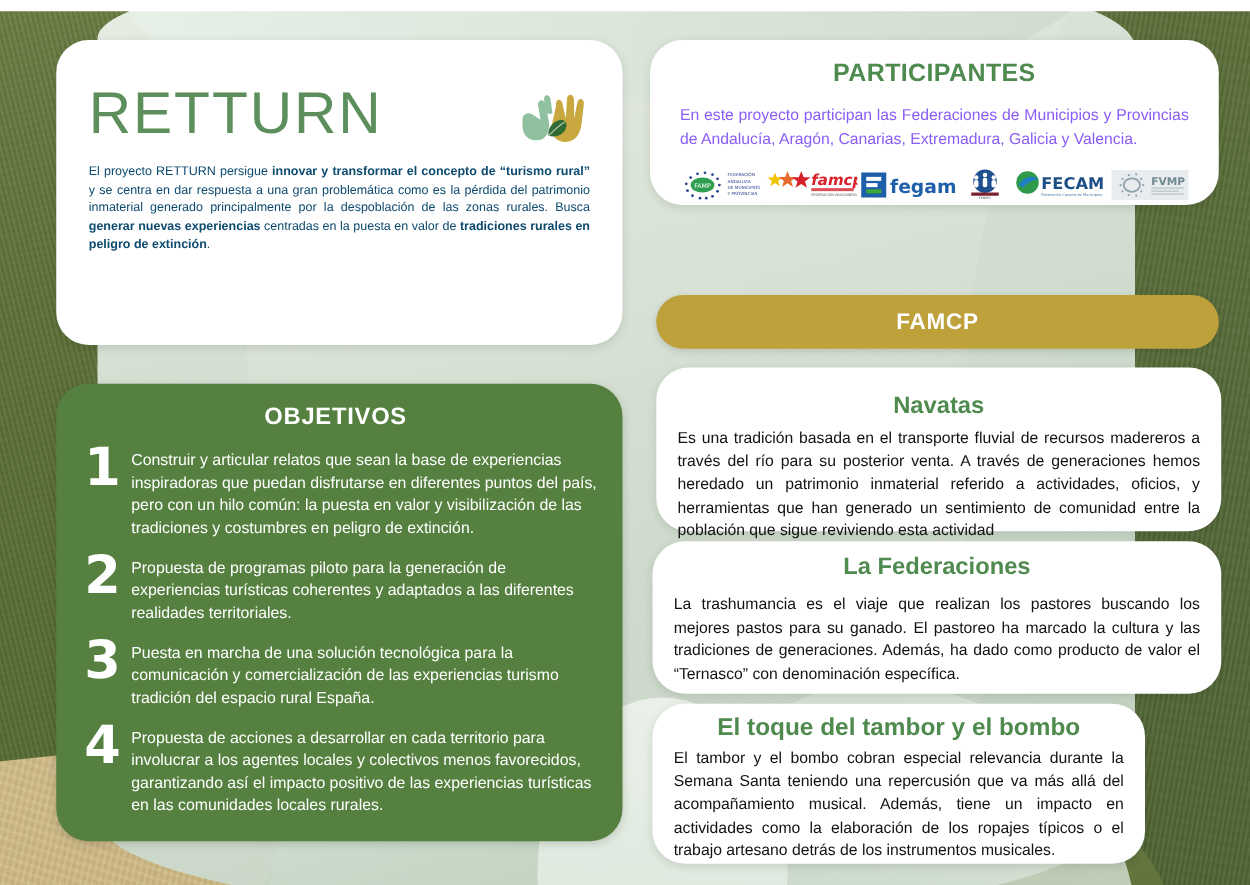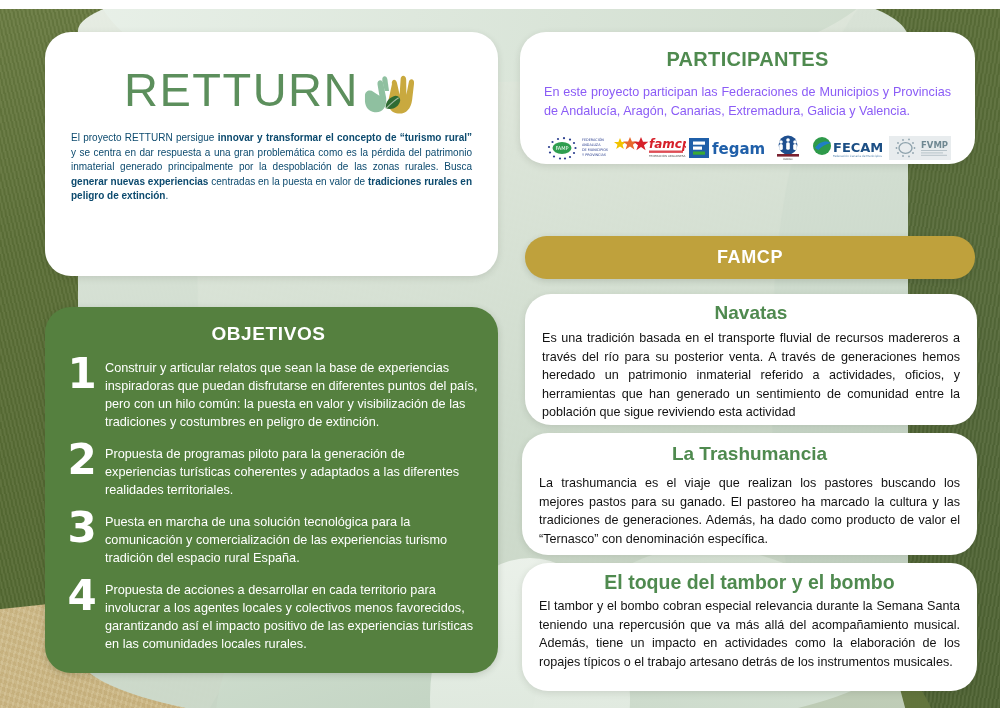--- a/index.html
+++ b/index.html
@@ -80,21 +80,21 @@
   
   #page{position:relative;z-index:2;width:1000px;height:708px;}
   .card{
     position:absolute;background:#ffffff;border-radius:26px;
     box-shadow:0 2px 7px rgba(40,50,30,.13);
     box-sizing:border-box;
   }
 
   
   #intro-card{left:45px;top:32px;width:453px;height:244px;padding:20px 26px 0;}
-  .logo-wrap{display:flex;align-items:center;justify-content:center;margin:10px 0 14px;}
+  .logo-wrap{display:flex;align-items:center;justify-content:space-between;margin:10px 0 14px;}
   .logo-text{
     font-size:47px;letter-spacing:1.5px;color:#5c8f5c;font-weight:400;
     font-family:"Liberation Sans","DejaVu Sans",sans-serif;line-height:1;
   }
   .logo-mark{width:58px;height:52px;margin-left:2px;margin-top:3px;}
   .intro-text{
     font-size:10px;line-height:1.46;color:#0c4a6e;text-align:justify;
     text-justify:inter-word;margin:0;
   }
   .intro-text b{font-weight:bold;}
@@ -137,25 +137,25 @@
 
   #famcp-banner{
     position:absolute;left:525px;top:236px;width:450px;height:43px;
     background:#bfa13c;border-radius:22px;display:flex;align-items:center;
     justify-content:center;box-shadow:0 2px 6px rgba(40,50,30,.16);
   }
   #famcp-banner span{
     color:#fff;font-size:18px;font-weight:bold;letter-spacing:.6px;
   }
 
-  #navatas{left:525px;top:294px;width:452px;height:131px;padding:8px 16px 0;}
+  #navatas{left:525px;top:294px;width:452px;height:131px;padding:20px 16px 0;}
   #navatas-title{font-size:19px;margin-bottom:5px;}
   #trashumancia{left:522px;top:433px;width:455px;height:122px;padding:10px 16px 0;}
   #trashumancia-title{font-size:19px;margin-bottom:9px;}
-  #tambor{left:522px;top:563px;width:455px;height:128px;padding:8px 16px 0;}
+  #tambor{left:522px;top:563px;width:394px;height:128px;padding:8px 16px 0;}
   #tambor-title{font-size:19.5px;margin-bottom:3px;}
   .card-text{
     font-size:12.6px;line-height:1.47;color:#121212;text-align:justify;margin:0 1px;
   }
 </style>
 </head>
 <body>
 
 <div id="bg">
   <div class="bg-layer sand"></div>
@@ -321,21 +321,21 @@
   <div id="famcp-banner">
     <span>FAMCP</span>
   </div>
 
   <div class="card" id="navatas">
     <div class="green-title" id="navatas-title">Navatas</div>
     <p class="card-text">Es una tradición basada en el transporte fluvial de recursos madereros a través del río para su posterior venta. A través de generaciones hemos heredado un patrimonio inmaterial referido a actividades, oficios, y herramientas que han generado un sentimiento de comunidad entre la población que sigue reviviendo esta actividad</p>
   </div>
 
   <div class="card" id="trashumancia">
-    <div class="green-title" id="trashumancia-title">La Trashumancia</div>
+    <div class="green-title" id="trashumancia-title">La Federaciones</div>
     <p class="card-text">La trashumancia es el viaje que realizan los pastores buscando los mejores pastos para su ganado. El pastoreo ha marcado la cultura y las tradiciones de generaciones. Además, ha dado como producto de valor el “Ternasco” con denominación específica.</p>
   </div>
 
   <div class="card" id="tambor">
     <div class="green-title" id="tambor-title">El toque del tambor y el bombo</div>
     <p class="card-text">El tambor y el bombo cobran especial relevancia durante la Semana Santa teniendo una repercusión que va más allá del acompañamiento musical. Además, tiene un impacto en actividades como la elaboración de los ropajes típicos o el trabajo artesano detrás de los instrumentos musicales.</p>
   </div>
 
 </div>
 

